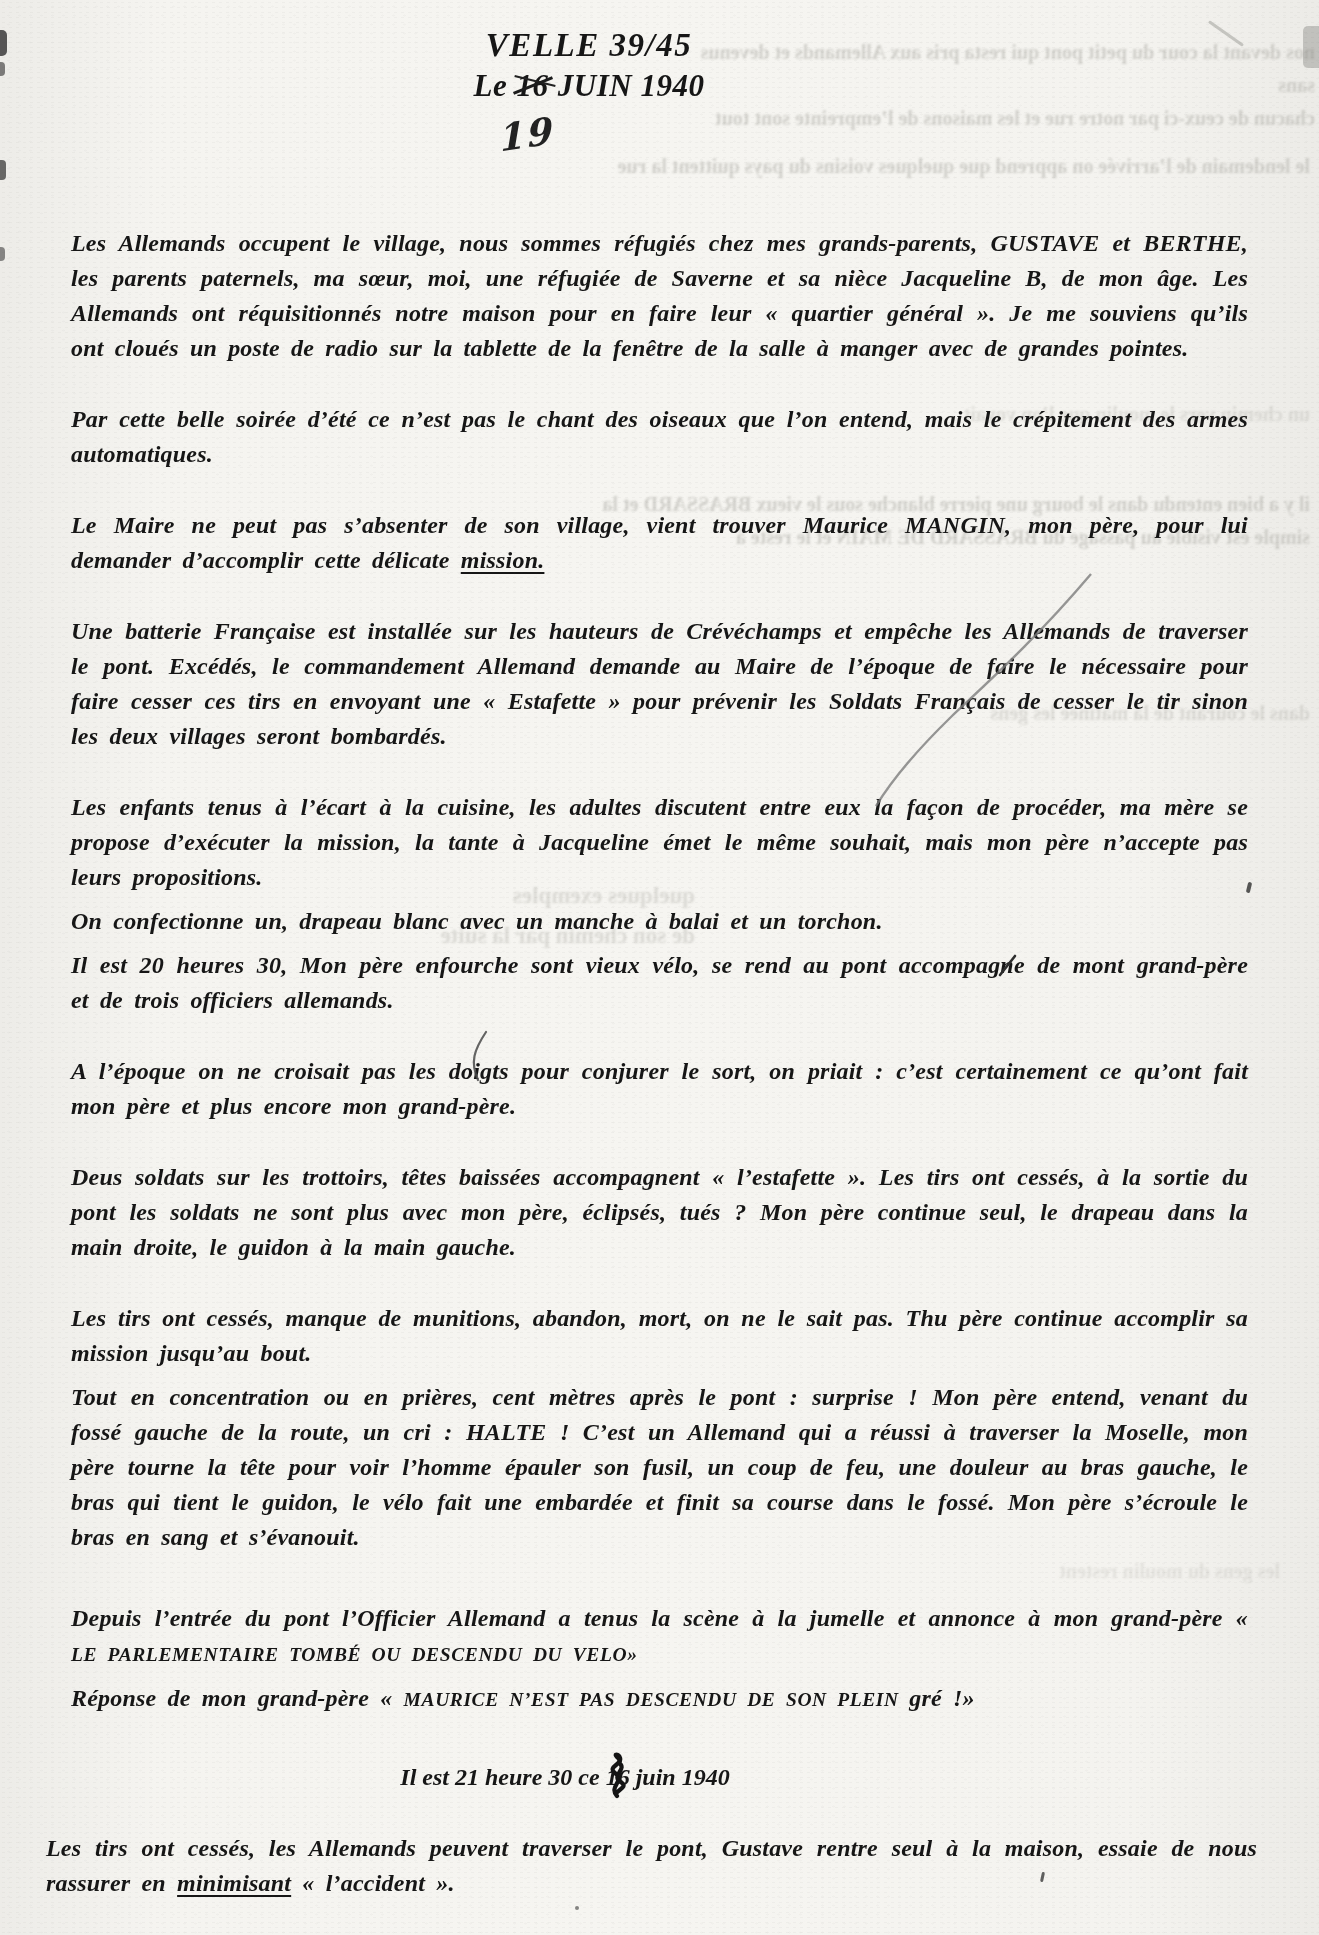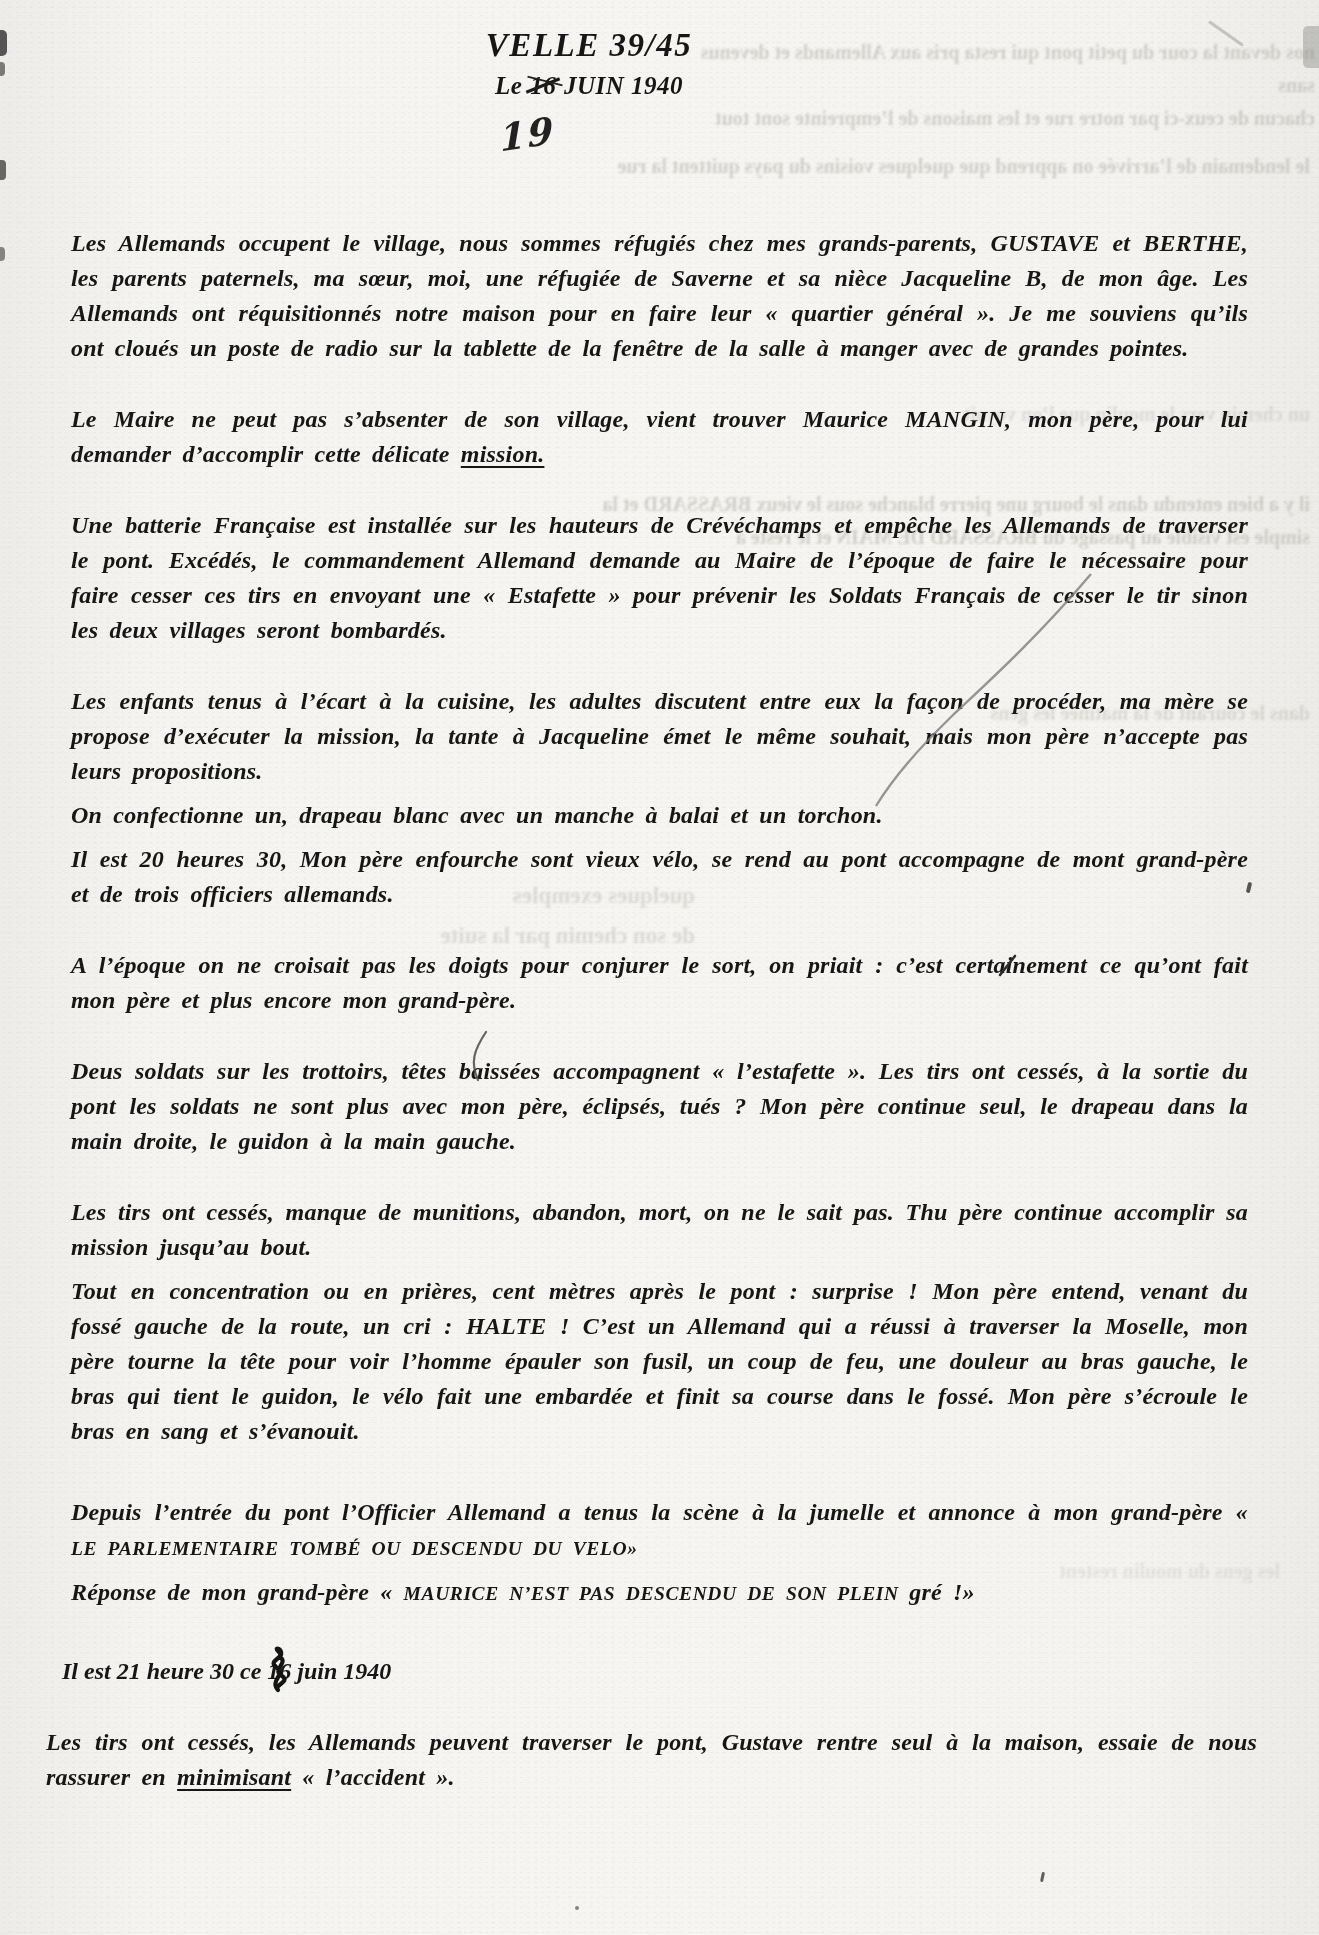--- a/index.html
+++ b/index.html
@@ -9,34 +9,34 @@
     font-family:"Liberation Serif","DejaVu Serif",serif;
     color:#161616;
   }
   .grain{position:absolute;inset:0;pointer-events:none;
     background-image:radial-gradient(rgba(60,60,55,0.05) 1px, transparent 1.3px),
                      radial-gradient(rgba(90,90,85,0.04) 1px, transparent 1.4px);
     background-size:7px 5px, 11px 9px; background-position:0 0, 3px 2px; opacity:.8;}
   .content{position:absolute;left:62px;top:0;width:1195px;font-style:italic;}
   .titlebox{width:1054px;text-align:center;font-weight:700;}
   .title1{font-size:33px;line-height:42px;margin-top:24px;letter-spacing:1.5px;}
-  .title2{font-size:25px;line-height:40px;letter-spacing:.5px;}
+  .title2{font-size:31px;line-height:40px;letter-spacing:.5px;}
   .strike{position:relative;display:inline-block;padding:0 1px;}
   .strike::after{content:"";position:absolute;left:-4px;right:-4px;top:46%;border-top:3.5px solid #1c1c1c;transform:rotate(-22deg);}
   .strike::before{content:"";position:absolute;left:-2px;right:-6px;top:36%;border-top:2.5px solid #222;transform:rotate(14deg);}
   .hand19{position:absolute;left:500px;top:112px;font-size:37px;font-weight:700;font-style:italic;
     font-family:"DejaVu Serif",serif;color:#222;transform:rotate(-9deg) skewX(-8deg);letter-spacing:2px;}
   .bodytext p{margin:9px;text-align:justify;font-size:24px;line-height:35px;font-weight:700;
     word-spacing:5px;letter-spacing:.2px;}
   .mt{margin-top:36px !important;}
   .p1{margin-top:120px !important;}
   .p9{margin-top:46px !important;}
   .caps{font-size:19.5px;letter-spacing:.6px;}
   .ul{text-decoration:underline;text-decoration-thickness:2px;text-underline-offset:4px;}
-  .datebox{width:1006px;font-weight:700;font-size:24px;line-height:40px;margin-top:40px;}
+  .datebox{width:1006px;text-align:center;font-weight:700;font-size:24px;line-height:40px;margin-top:40px;}
   .p10{margin-top:34px !important;margin-left:-16px !important;width:1211px;}
   .scrib{position:relative;display:inline-block;}
   .scrib svg{position:absolute;left:-4px;top:-9px;pointer-events:none;}
   .ghost{position:absolute;font-weight:700;color:#b3b2ac;transform:scaleX(-1);
     filter:blur(1.1px);opacity:.55;font-size:20px;line-height:33px;overflow:hidden;
     font-family:"Liberation Serif",serif;pointer-events:none;}
   .penlayer{position:absolute;inset:0;pointer-events:none;}
   .speck{position:absolute;background:#3a3a3a;pointer-events:none;}
   .edge{position:absolute;left:0;background:#2f2f2f;pointer-events:none;}
 </style>
@@ -65,20 +65,21 @@
 
   <div class="content bodytext">
 
     <div class="titlebox">
       <div class="title1">VELLE  39/45</div>
       <div class="title2"><span>Le </span><span class="strike">16</span><span> JUIN 1940</span></div>
     </div>
 
     <p class="p1">Les Allemands occupent le village, nous sommes réfugiés chez mes grands-parents, GUSTAVE et BERTHE, les parents paternels, ma sœur, moi, une réfugiée de Saverne et sa nièce Jacqueline B, de mon âge. Les Allemands ont réquisitionnés notre maison pour en faire leur « quartier général ». Je me souviens qu’ils ont cloués un  poste de radio sur la tablette de la fenêtre de la salle à manger avec de grandes pointes.</p>
 
+    <p class="mt">Par cette belle soirée d’été ce n’est pas le chant des oiseaux que l’on entend, mais le crépitement des armes automatiques.</p>
 
     <p class="mt"><span>Le Maire ne peut pas s’absenter de son village, vient trouver Maurice MANGIN, mon père, pour lui demander d’accomplir cette délicate </span><span class="ul">mission.</span></p>
 
     <p class="mt">Une batterie Française est installée sur les hauteurs de Crévéchamps et empêche les Allemands de traverser le pont. Excédés, le commandement Allemand demande au Maire de l’époque de faire le nécessaire pour faire cesser ces tirs en envoyant une « Estafette » pour prévenir les Soldats Français de cesser le tir sinon les deux villages seront bombardés.</p>
 
     <div class="mt">
       <p>Les enfants tenus à l’écart à la cuisine, les adultes discutent entre eux la façon de procéder, ma mère se propose d’exécuter la mission, la tante à Jacqueline émet le même souhait, mais mon père n’accepte pas leurs propositions.</p>
       <p>On confectionne un, drapeau blanc avec un manche à balai et un torchon.</p>
       <p>Il est 20 heures 30, Mon père enfourche sont vieux vélo, se rend au pont accompagne de mont grand-père et de trois officiers allemands.</p>
     </div>

